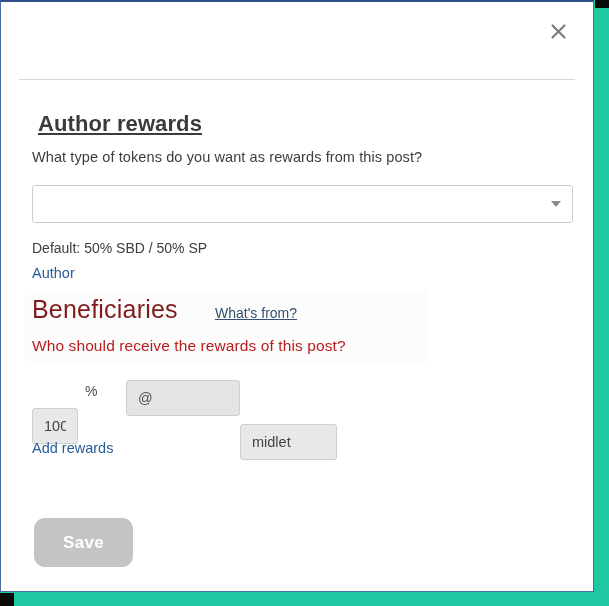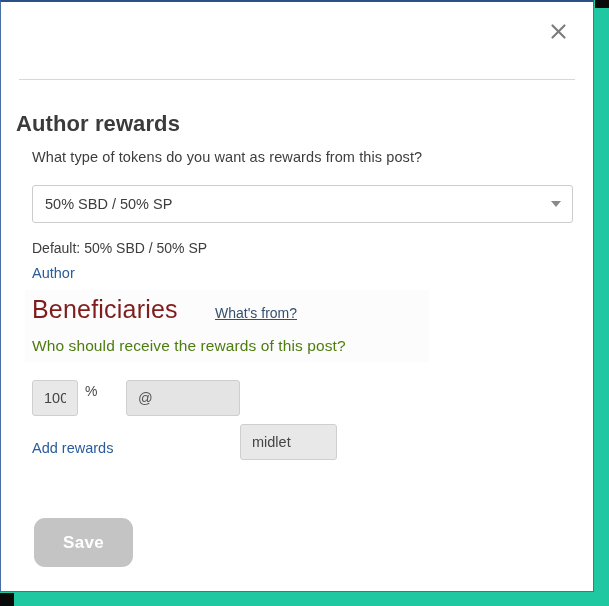--- a/index.html
+++ b/index.html
@@ -86,23 +86,24 @@
 
   .section-heading {
     font-size: 22px;
     font-weight: 600;
     color: #3b3b3b;
     margin: 0;
     padding: 0;
   }
   #author-rewards-heading {
     position: absolute;
-    left: 15px;
+    left: 37px;
     top: 31px;
     letter-spacing: 0.1px;
+    text-decoration: underline;
   }
 
   .question-text {
     font-size: 14.5px;
     color: #3d3d3d;
     letter-spacing: 0.1px;
     white-space: nowrap;
   }
   #author-rewards-question {
     position: absolute;
@@ -192,21 +193,21 @@
     color: #34506e;
     text-decoration: underline;
     cursor: pointer;
     white-space: nowrap;
   }
   #beneficiaries-question {
     position: absolute;
     left: 31px;
     top: 257px;
     font-size: 15.5px;
-    color: #4d7c0f;
+    color: #b91c1c;
     letter-spacing: 0.1px;
     white-space: nowrap;
   }
 
   
   #beneficiary-row {
     position: absolute;
     left: 31px;
     top: 300px;
     height: 36px;
@@ -224,20 +225,21 @@
     font-family: "Liberation Sans", sans-serif;
     display: flex;
     align-items: center;
     padding: 0 11px;
     outline: none;
   }
   #percent-input {
     left: 0px;
     width: 46px;
     justify-content: flex-start;
+    margin-top: 28px;
   }
   #percent-symbol {
     position: absolute;
     left: 53px;
     top: 3px;
     font-size: 14px;
     color: #4a4a4a;
   }
   #account-prefix {
     left: 94px;
@@ -330,21 +332,20 @@
 
     <div id="modal-body">
 
       <div id="beneficiaries-hover-panel"></div>
 
       <h2 id="author-rewards-heading" class="section-heading">Author rewards</h2>
 
       <div id="author-rewards-question" class="question-text">What type of tokens do you want as rewards from this post?</div>
 
       <div id="rewards-select-wrap">
-        <span id="rewards-select-value">50% SBD / 50% SP</span>
         <span id="rewards-select-arrow"></span>
       </div>
 
       <div id="rewards-default-text">Default: 50% SBD / 50% SP</div>
 
       <a id="update-link">Author</a>
 
       <div id="beneficiaries-heading">Beneficiaries</div>
 
       <a id="whats-this-link">What's from?</a>

